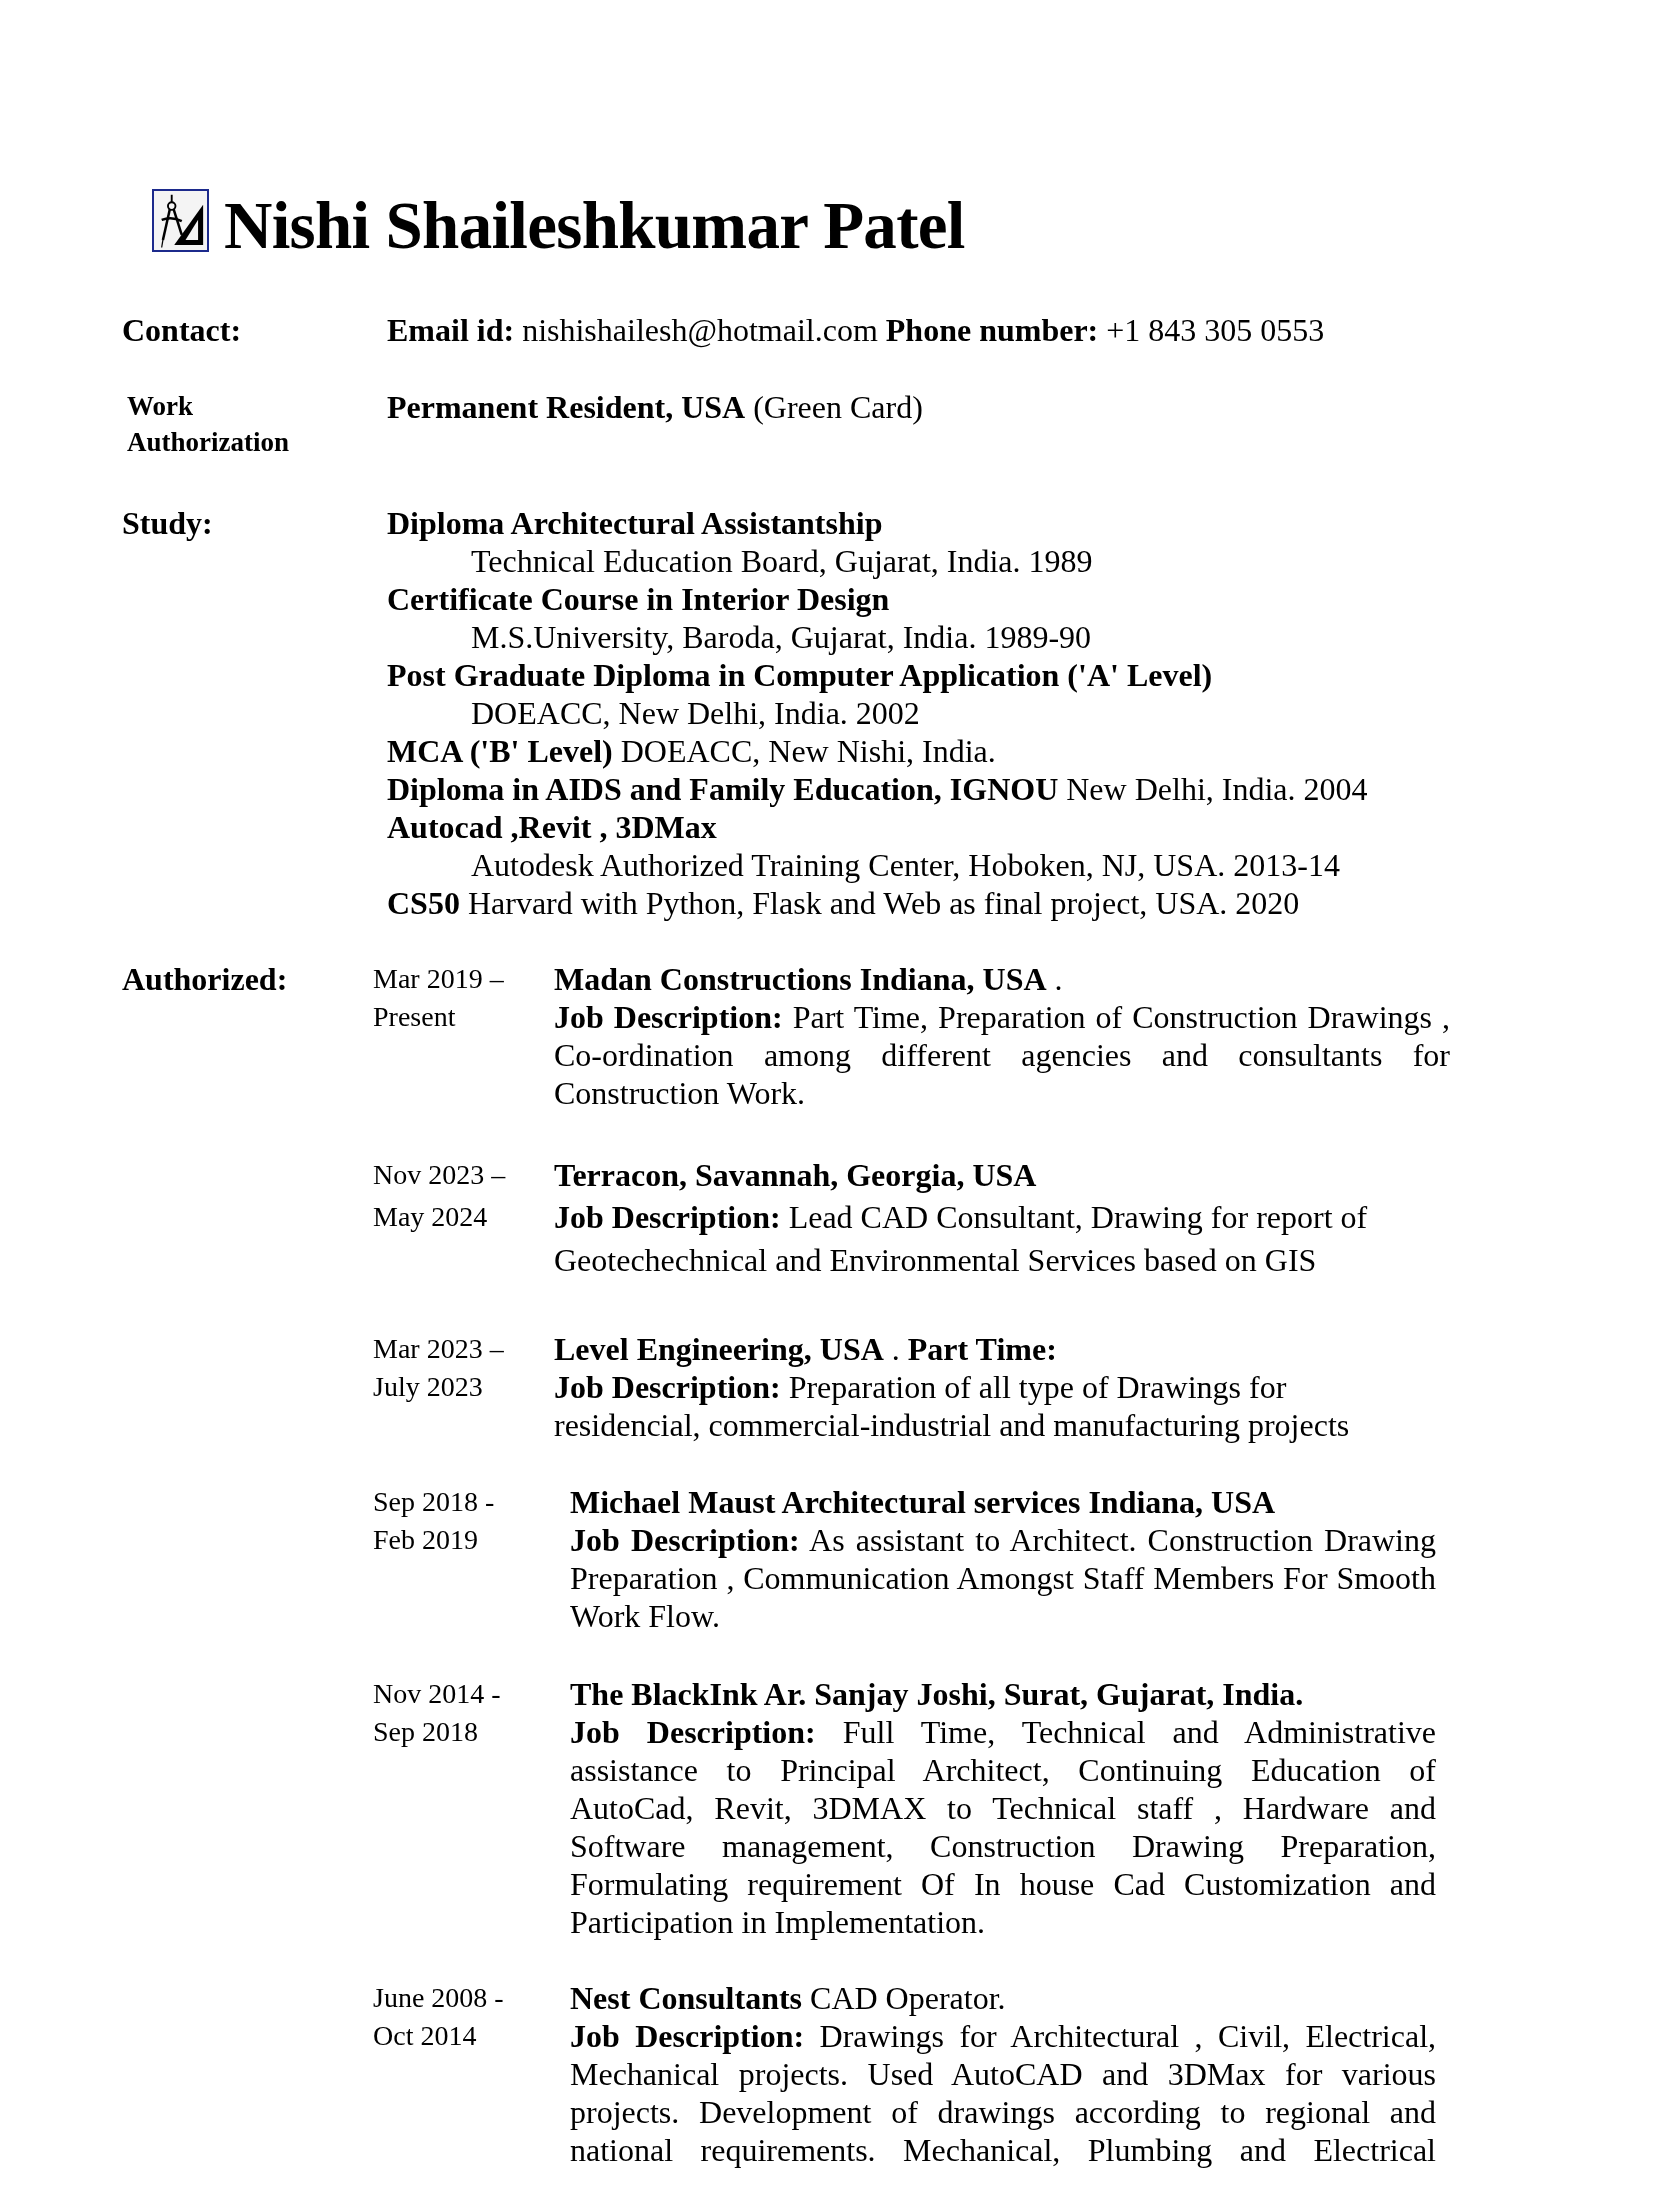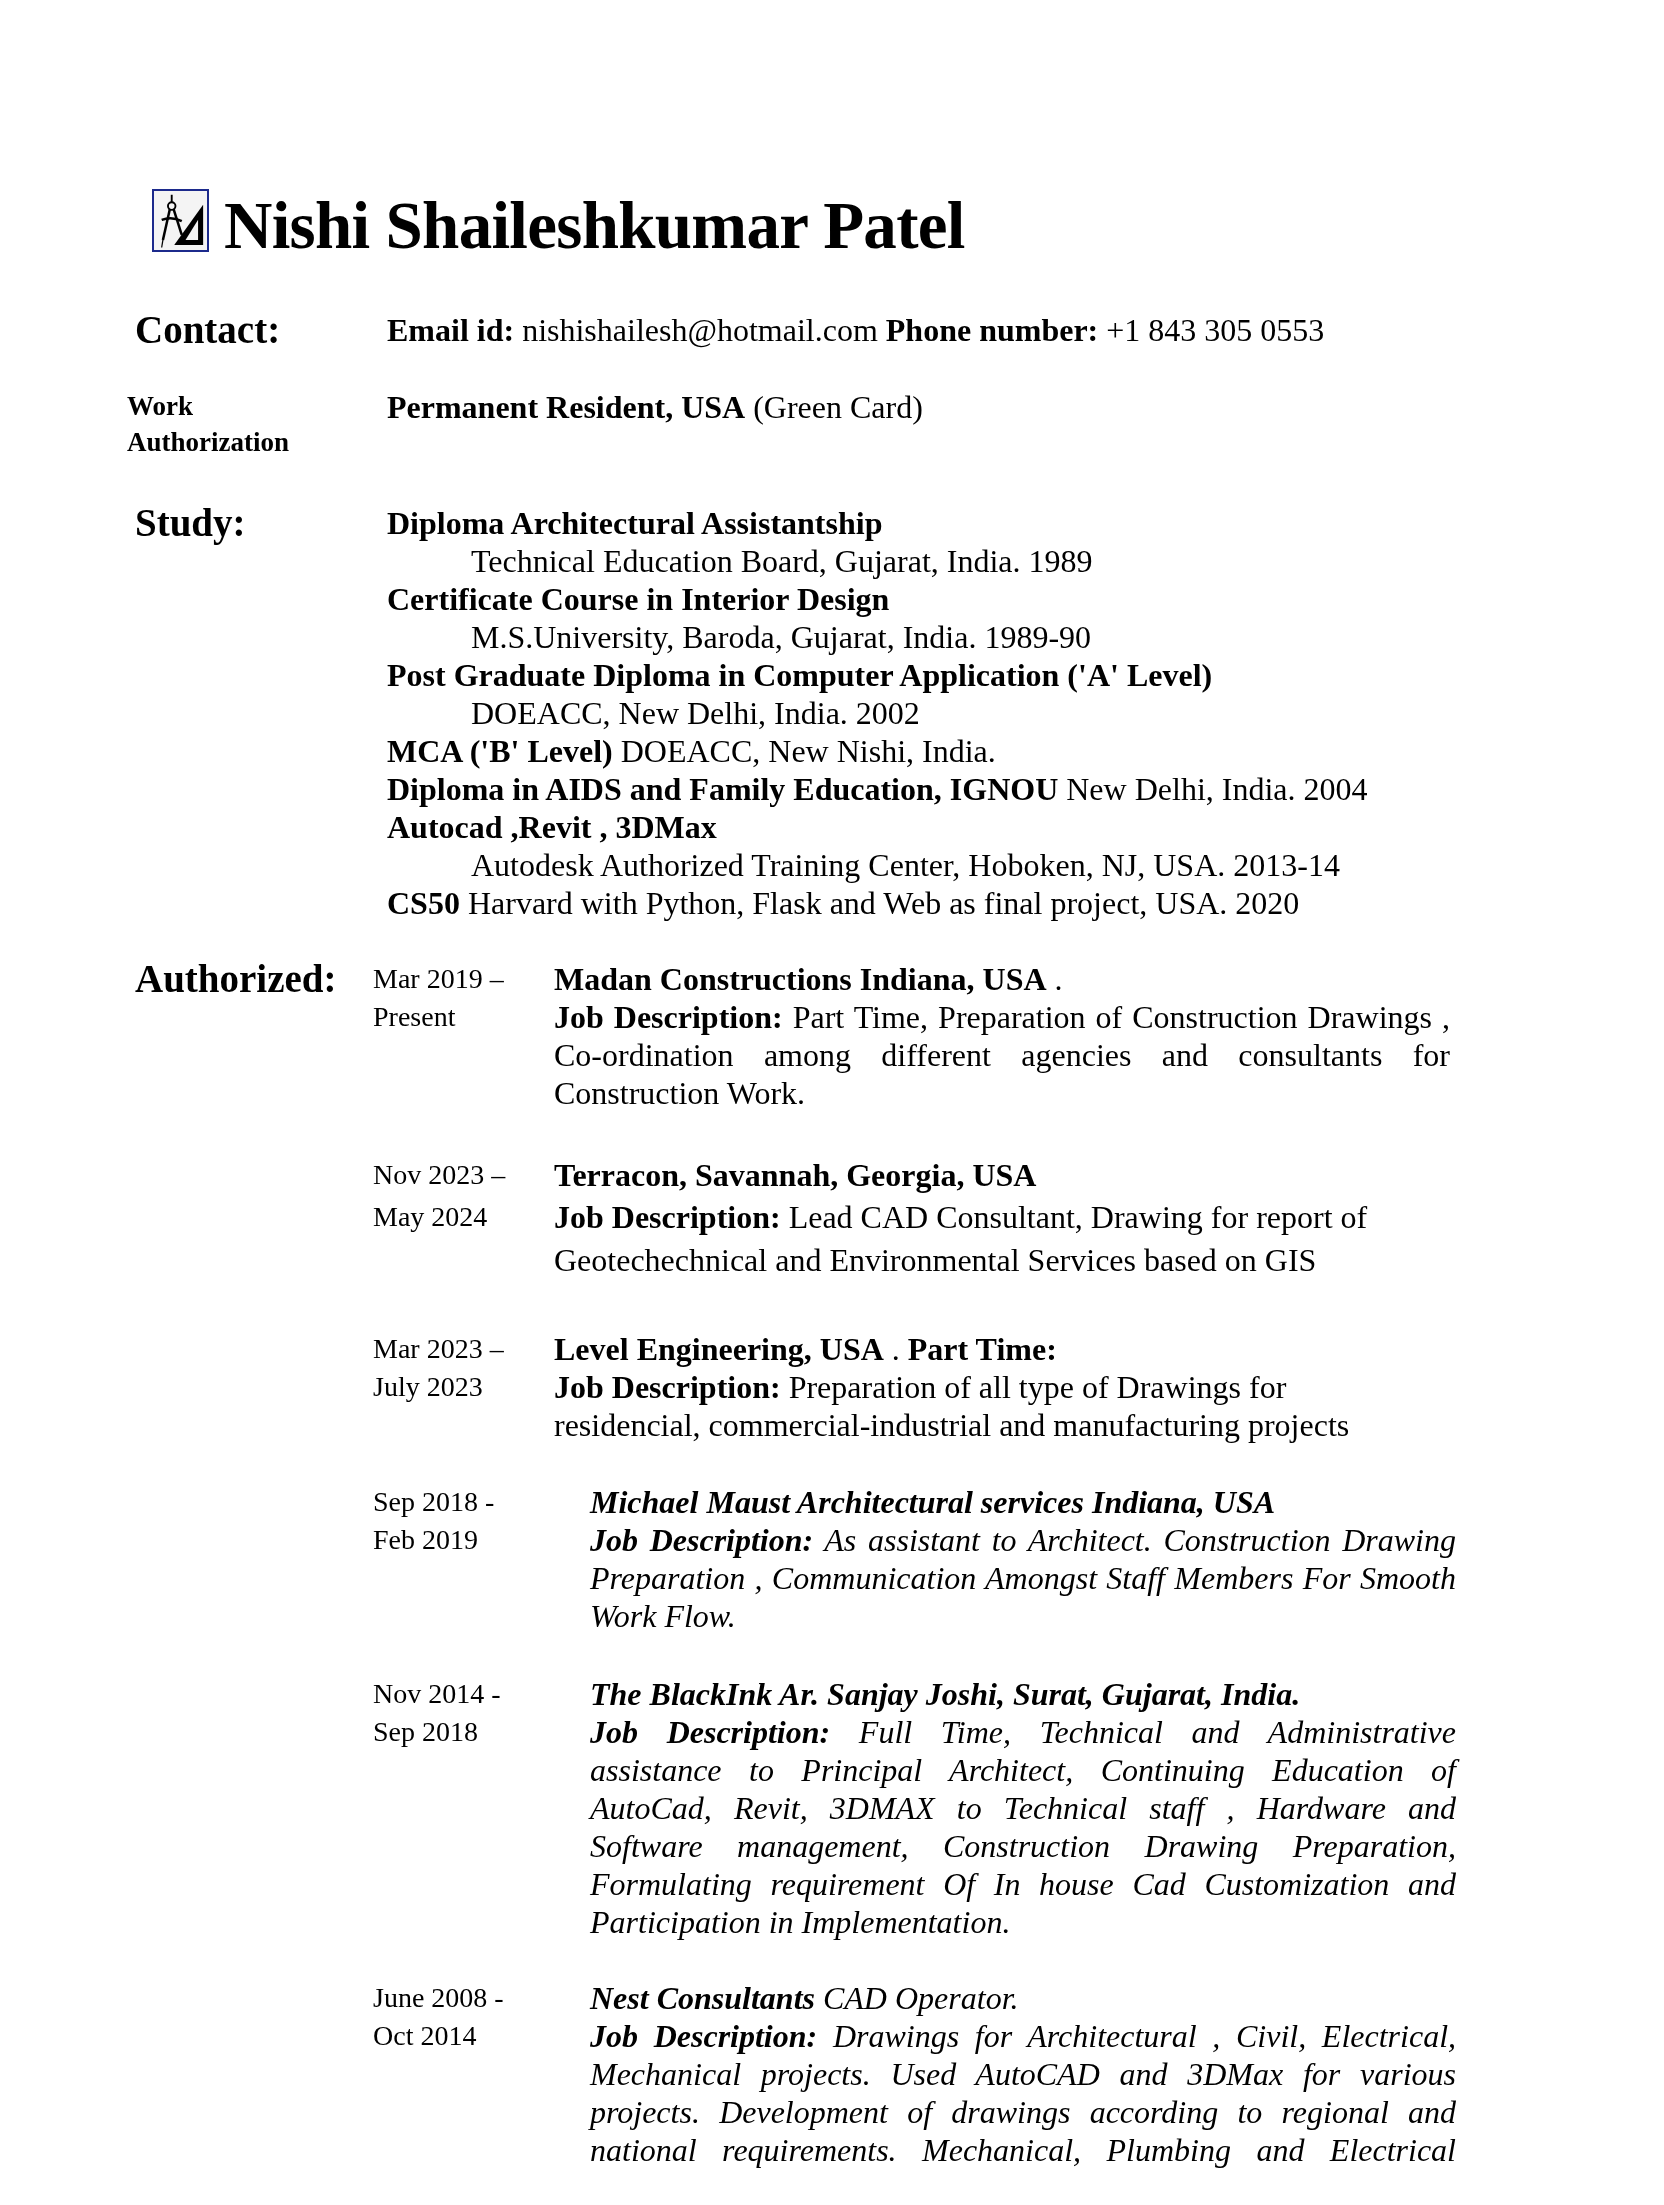--- a/index.html
+++ b/index.html
@@ -4,29 +4,29 @@
 <style>
   html, body { margin:0; padding:0; background:#ffffff; }
   body { width:1664px; height:2205px; position:relative; overflow:hidden;
          font-family:"Liberation Serif", "DejaVu Serif", serif; color:#000; }
   .page { position:absolute; left:0; top:0; width:1664px; height:2205px; }
   .title { position:absolute; left:152px; top:189px; display:flex; align-items:flex-end; }
   .logo { width:57px; height:63px; border:2px solid #1c2a8c; background:#f4f4f4; box-sizing:border-box; margin-right:15px; margin-bottom:6.7px; }
   .logo svg { width:100%; height:100%; display:block; }
   .name { font-size:67px; font-weight:bold; line-height:1; letter-spacing:-0.7px; }
   .row { position:absolute; left:0; width:1664px; }
-  .label { position:absolute; left:135px; font-weight:bold; font-size:39px; line-height:38px; }
+  .label { position:absolute; left:122px; font-weight:bold; font-size:32px; line-height:38px; }
   .label.small { font-size:27px; line-height:36px; left:127px; }
   .content { position:absolute; left:387px; font-size:32px; line-height:38px; white-space:nowrap; }
   .content b { font-weight:bold; }
   .indent { padding-left:84px; }
   .date { position:absolute; left:373px; font-size:28px; line-height:38px; white-space:nowrap; }
   .job { position:absolute; font-size:32px; line-height:38px; text-align:justify; }
   .job.a { left:554px; width:896px; }
-  .job.b { left:590px; width:866px;font-style:italic; }
+  .job.b { left:570px; width:866px; }
   .job .head { font-weight:bold; text-align:left; white-space:nowrap; }
   .job .desc { text-align:justify; text-align-last:left; }
   .job .desc.spaced { line-height:43px; text-align:left; }
   .nb { font-weight:normal; }
 </style>
 </head>
 <body>
 
 <div class="page">
 

